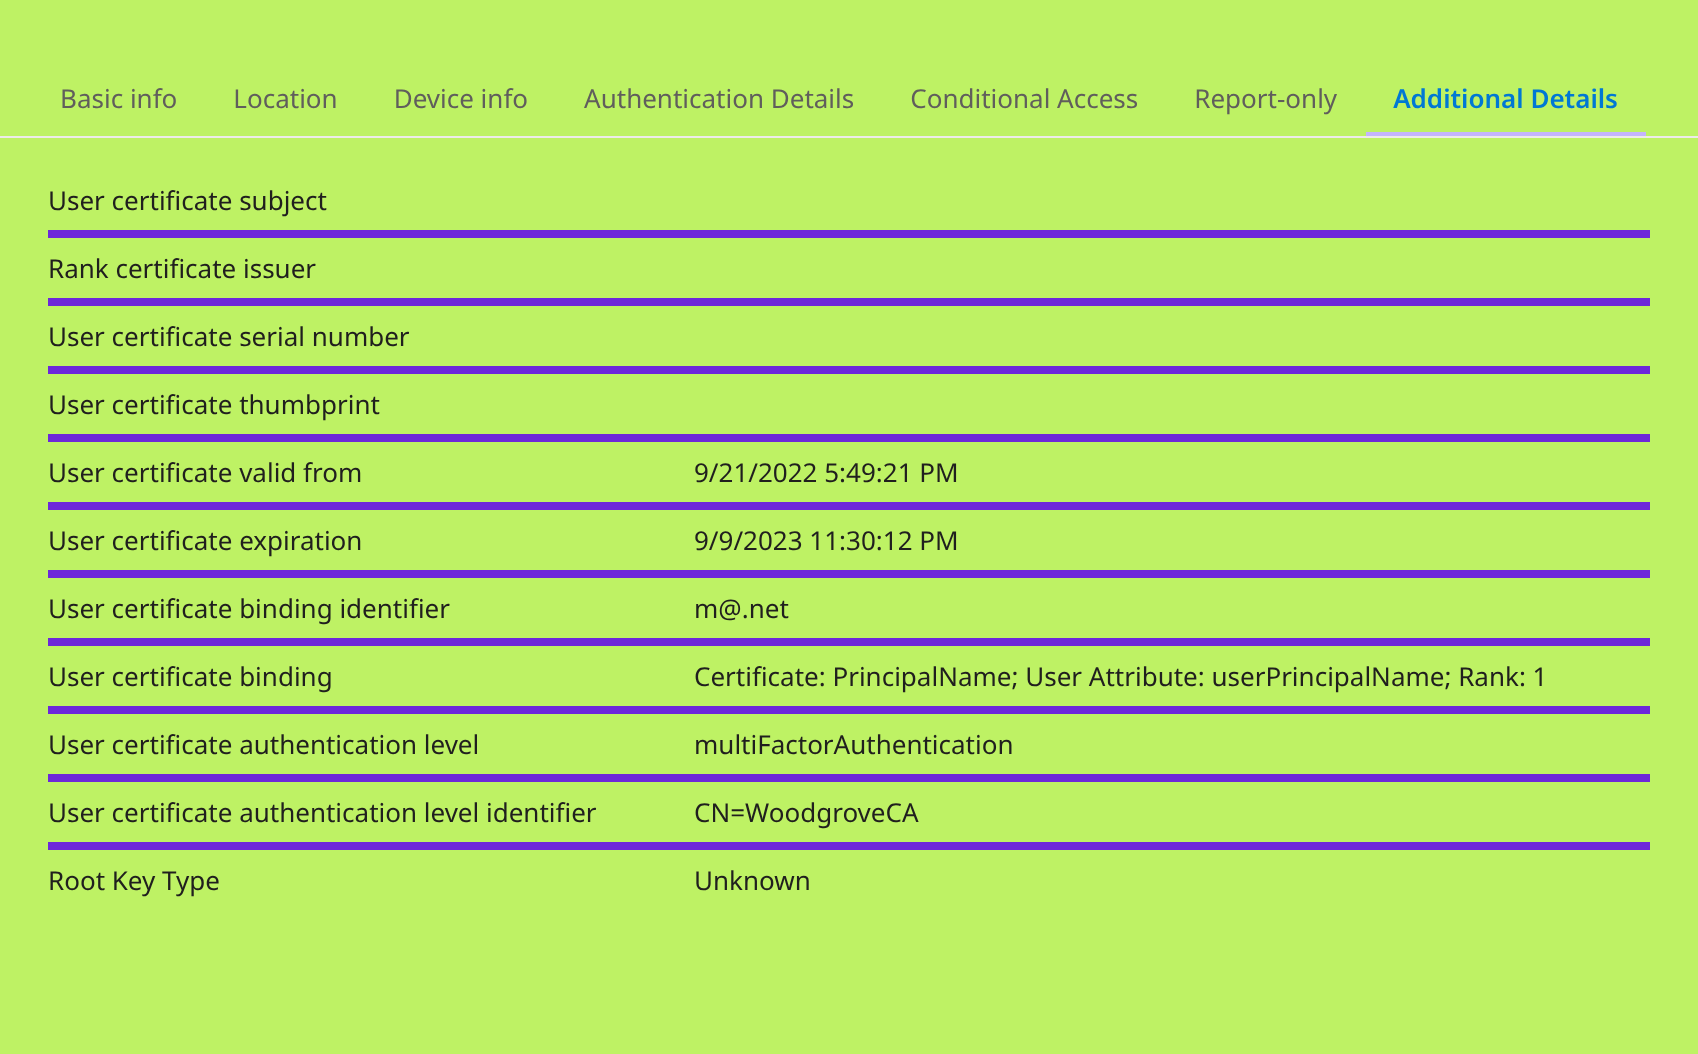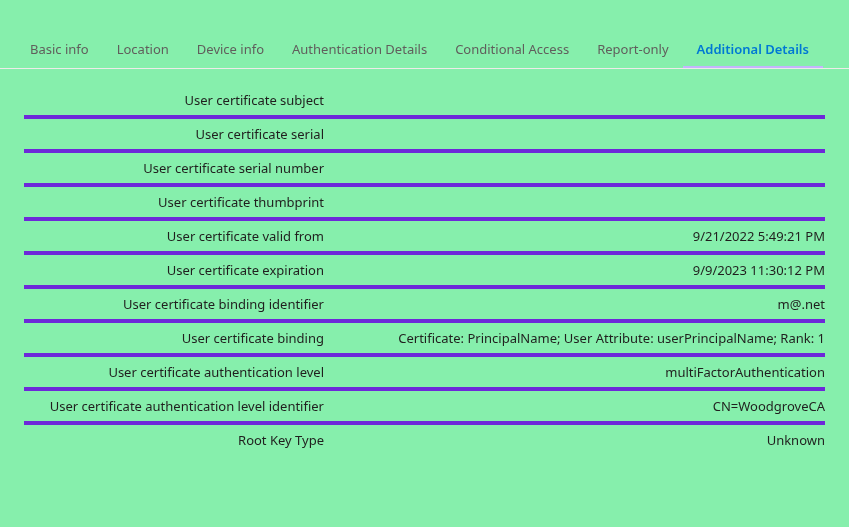--- a/index.html
+++ b/index.html
@@ -7,27 +7,26 @@
       font-family: 'Segoe UI', system-ui, sans-serif;
       font-size: 13px;
       color: #201f1e;
       background: #f3f2f1;
       display: flex;
       align-items: center;
       justify-content: center;
       min-height: 100vh;
     }
     .panel {
-      background: #86efac;
+      background: #bef264;
       width: 849px;
       min-height: 527px;
       box-shadow: 0 2px 12px rgba(0,0,0,0.18);
       display: flex;
       flex-direction: column;
-      text-align: right;
     }
     .panel-header {
       display: flex;
       align-items: center;
       justify-content: space-between;
       padding: 18px 24px 10px 24px;
     }
     .panel-title {
       font-size: 18px;
       font-weight: 600;
@@ -105,21 +104,21 @@
       <div class="tab">Report-only</div>
       <div class="tab active">Additional Details</div>
     </div>
 
   <div class="panel-body" id="detail-rows">
       <div class="detail-row">
         <span class="detail-label">User certificate subject</span>
         <span class="detail-value"></span>
       </div>
       <div class="detail-row">
-        <span class="detail-label">User certificate serial</span>
+        <span class="detail-label">Rank certificate issuer</span>
         <span class="detail-value"></span>
       </div>
       <div class="detail-row">
         <span class="detail-label">User certificate serial number</span>
         <span class="detail-value"></span>
       </div>
       <div class="detail-row">
         <span class="detail-label">User certificate thumbprint</span>
         <span class="detail-value"></span>
       </div>

